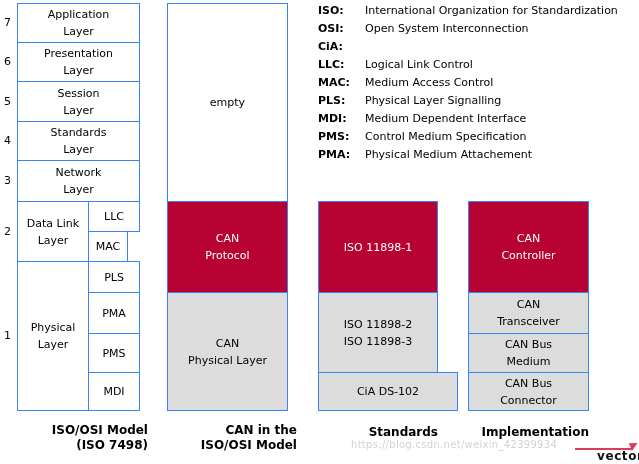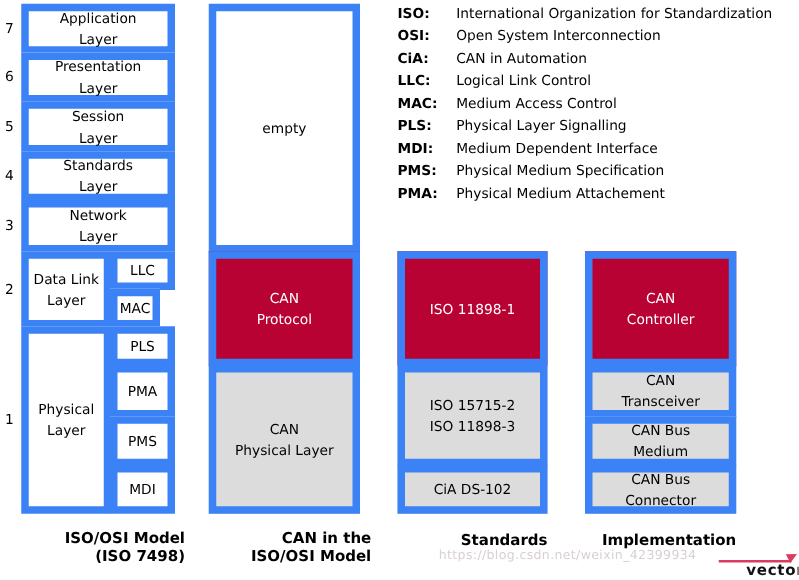--- a/index.html
+++ b/index.html
@@ -1,21 +1,21 @@
 <!DOCTYPE html>
 <html><head>
 <meta charset="utf-8">
 <style>
   html,body{margin:0;padding:0;background:#fff;}
   .canvas{
     position:relative;width:639px;height:464px;background:#fff;overflow:hidden;
     font-family:"DejaVu Sans",sans-serif;color:#000;
   }
   .cell{
-    position:absolute;box-sizing:border-box;border:6px solid #3b82f6;background:#fff;
+    position:absolute;box-sizing:border-box;border:1px solid #3b82f6;background:#fff;
     display:flex;flex-direction:column;align-items:center;justify-content:center;
     font-size:11px;line-height:17px;text-align:center;
   }
   .red{background:#b80233;color:#fff;}
   .grayfill{background:#dcdcdc;}
   .num{
     position:absolute;width:15px;left:0;display:flex;align-items:center;justify-content:center;
     font-size:11px;
   }
   .legend{position:absolute;left:318px;top:2px;font-size:11px;line-height:18px;}
@@ -111,24 +111,24 @@
   </div>
   <div class="cell grayfill" style="left:167px;top:292px;width:121px;height:119px">
     <span>CAN</span>
     <span>Physical Layer</span>
   </div>
 
   <div class="cell red" style="left:318px;top:201px;width:120px;height:92px">
     <span>ISO 11898-1</span>
   </div>
   <div class="cell grayfill" style="left:318px;top:292px;width:120px;height:81px">
-    <span>ISO 15715-2</span>
+    <span>ISO 11898-2</span>
     <span>ISO 11898-3</span>
   </div>
-  <div class="cell grayfill" style="left:318px;top:372px;width:120px;height:39px">
+  <div class="cell grayfill" style="left:318px;top:372px;width:140px;height:39px">
     <span>CiA DS-102</span>
   </div>
 
   <div class="cell red" style="left:468px;top:201px;width:121px;height:92px">
     <span>CAN</span>
     <span>Controller</span>
   </div>
   <div class="cell grayfill" style="left:468px;top:292px;width:121px;height:42px">
     <span>CAN</span>
     <span>Transceiver</span>
@@ -146,41 +146,40 @@
     <div class="legend-row">
       <span class="legend-abbr">ISO:</span>
       <span class="legend-def">International Organization for Standardization</span>
     </div>
     <div class="legend-row">
       <span class="legend-abbr">OSI:</span>
       <span class="legend-def">Open System Interconnection</span>
     </div>
     <div class="legend-row">
       <span class="legend-abbr">CiA:</span>
-      <span class="legend-def">CAN in Automation</span>
     </div>
     <div class="legend-row">
       <span class="legend-abbr">LLC:</span>
       <span class="legend-def">Logical Link Control</span>
     </div>
     <div class="legend-row">
       <span class="legend-abbr">MAC:</span>
       <span class="legend-def">Medium Access Control</span>
     </div>
     <div class="legend-row">
       <span class="legend-abbr">PLS:</span>
       <span class="legend-def">Physical Layer Signalling</span>
     </div>
     <div class="legend-row">
       <span class="legend-abbr">MDI:</span>
       <span class="legend-def">Medium Dependent Interface</span>
     </div>
     <div class="legend-row">
       <span class="legend-abbr">PMS:</span>
-      <span class="legend-def">Physical Medium Specification</span>
+      <span class="legend-def">Control Medium Specification</span>
     </div>
     <div class="legend-row">
       <span class="legend-abbr">PMA:</span>
       <span class="legend-def">Physical Medium Attachement</span>
     </div>
   </div>
 
   <div class="caption" style="left:8px;top:423px;width:140px">
     <div>ISO/OSI Model</div>
     <div>(ISO 7498)</div>

